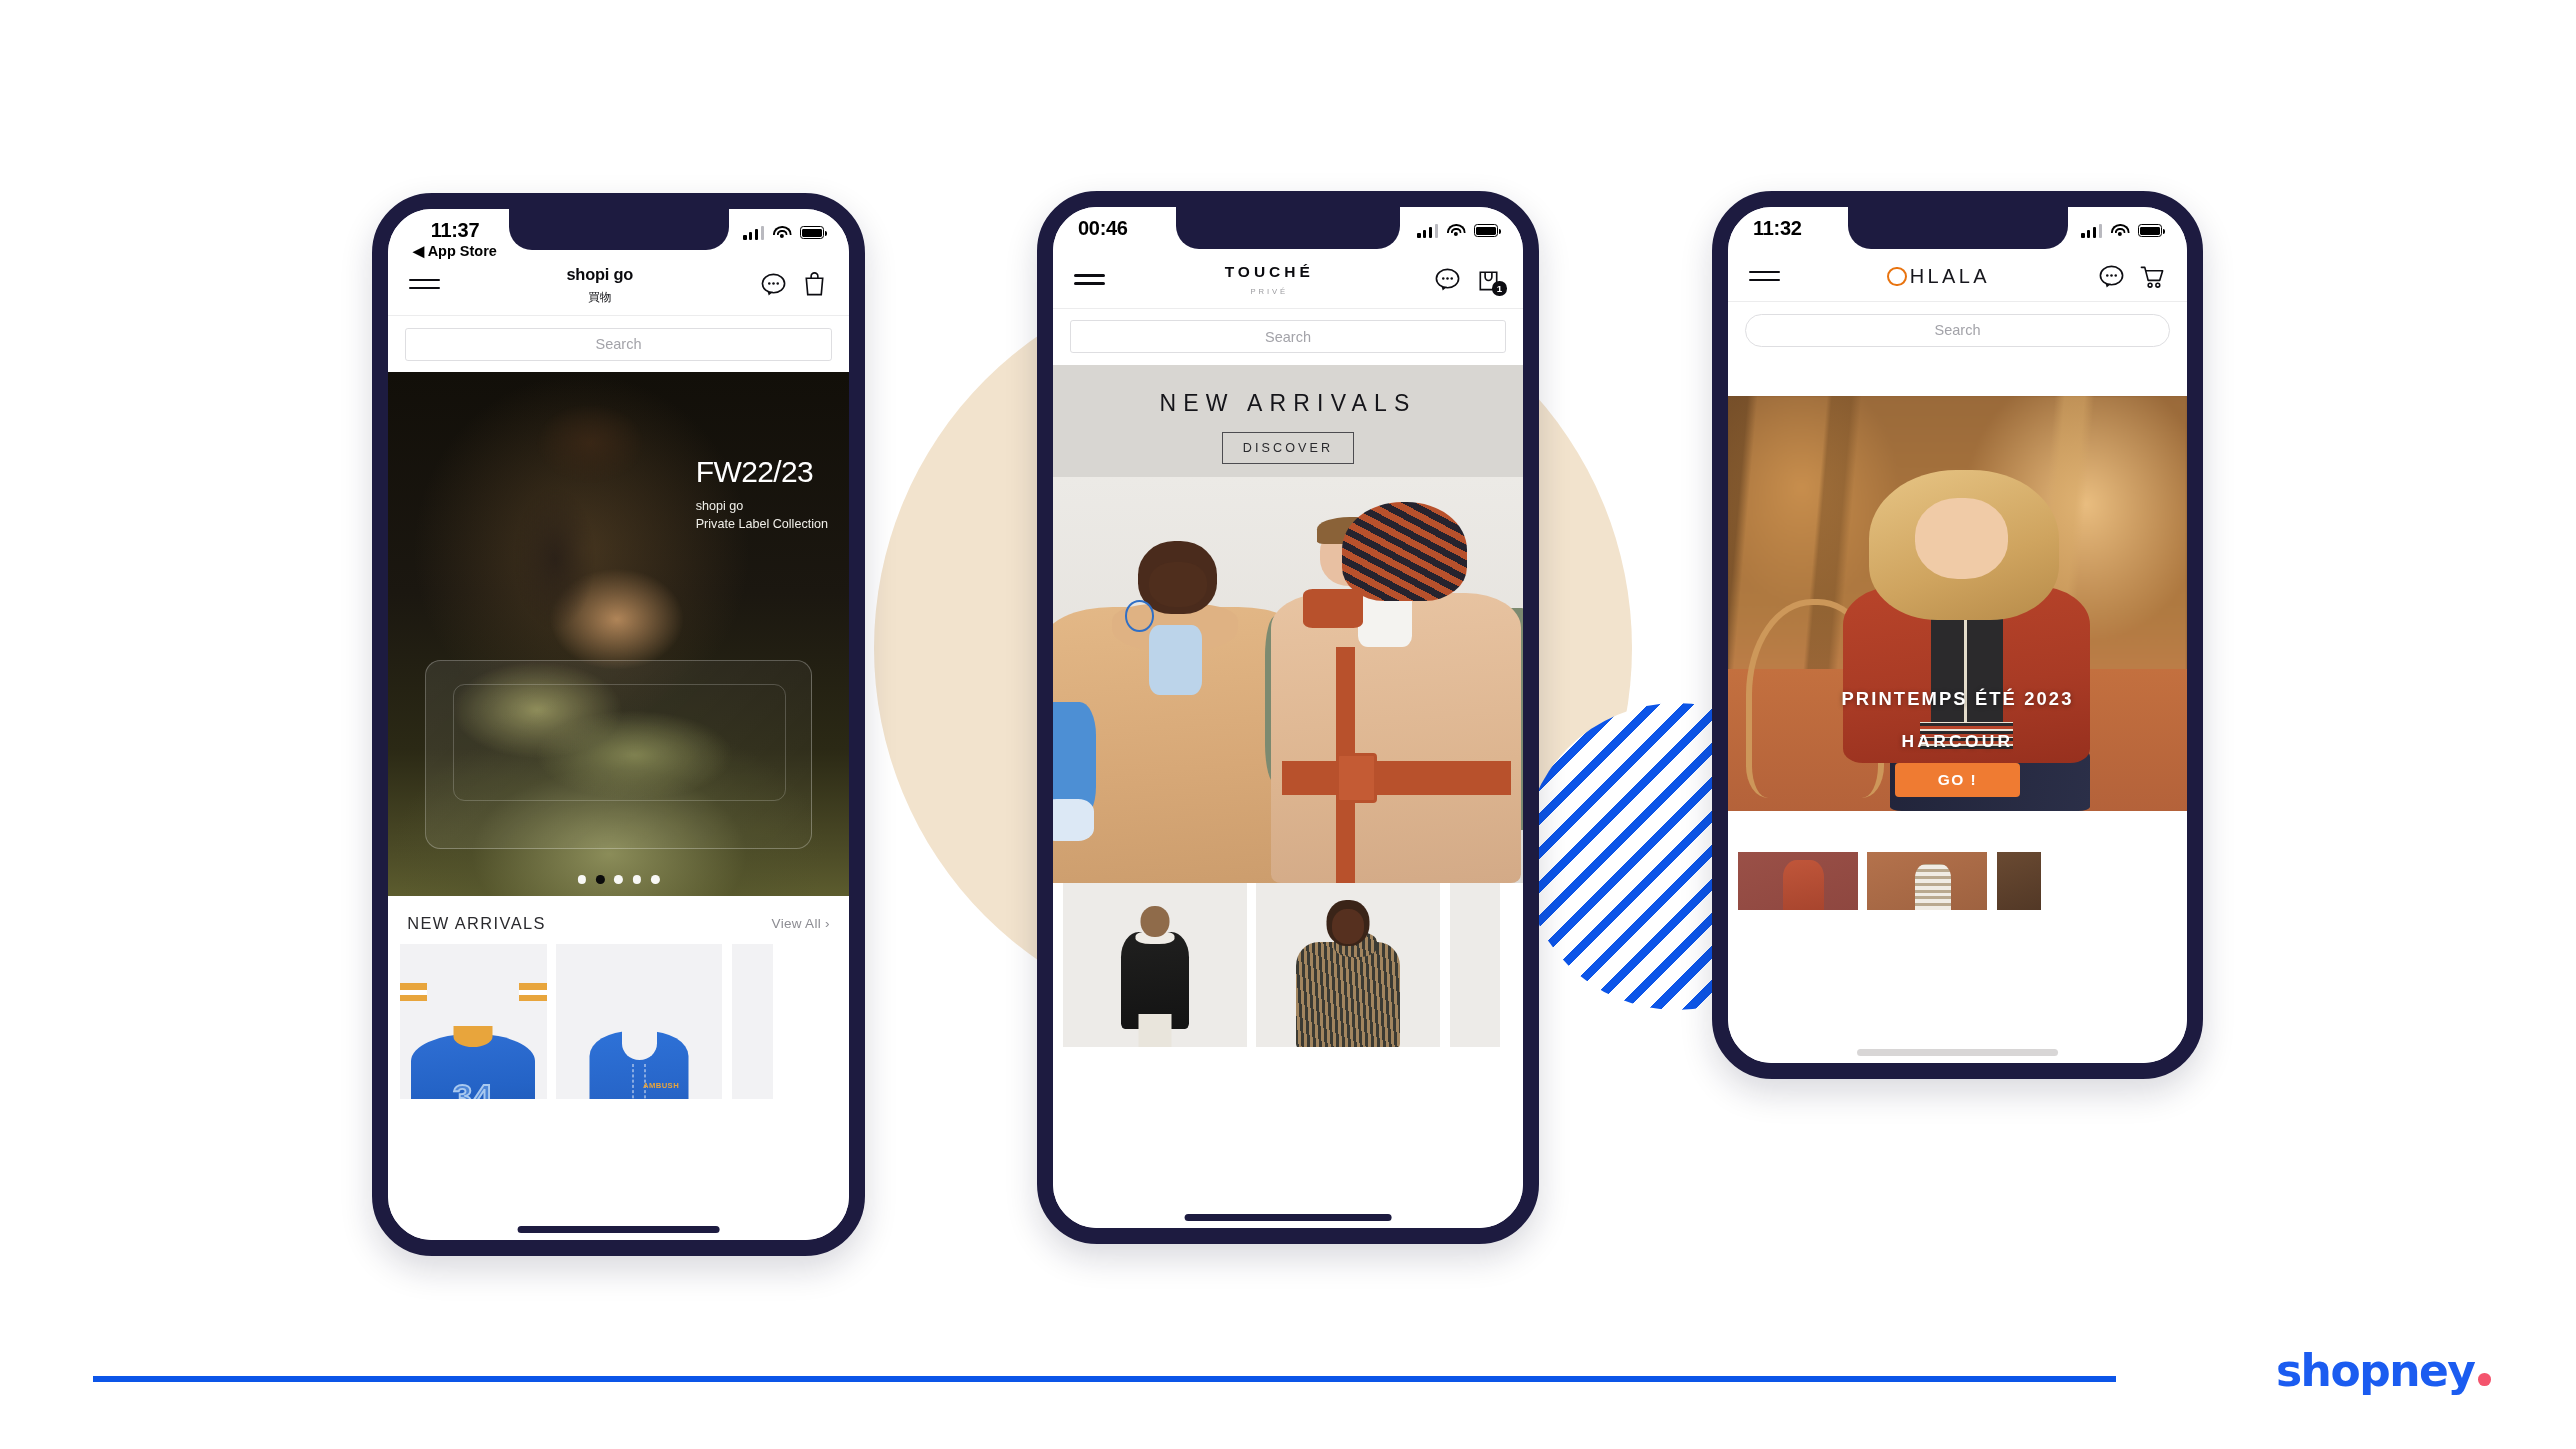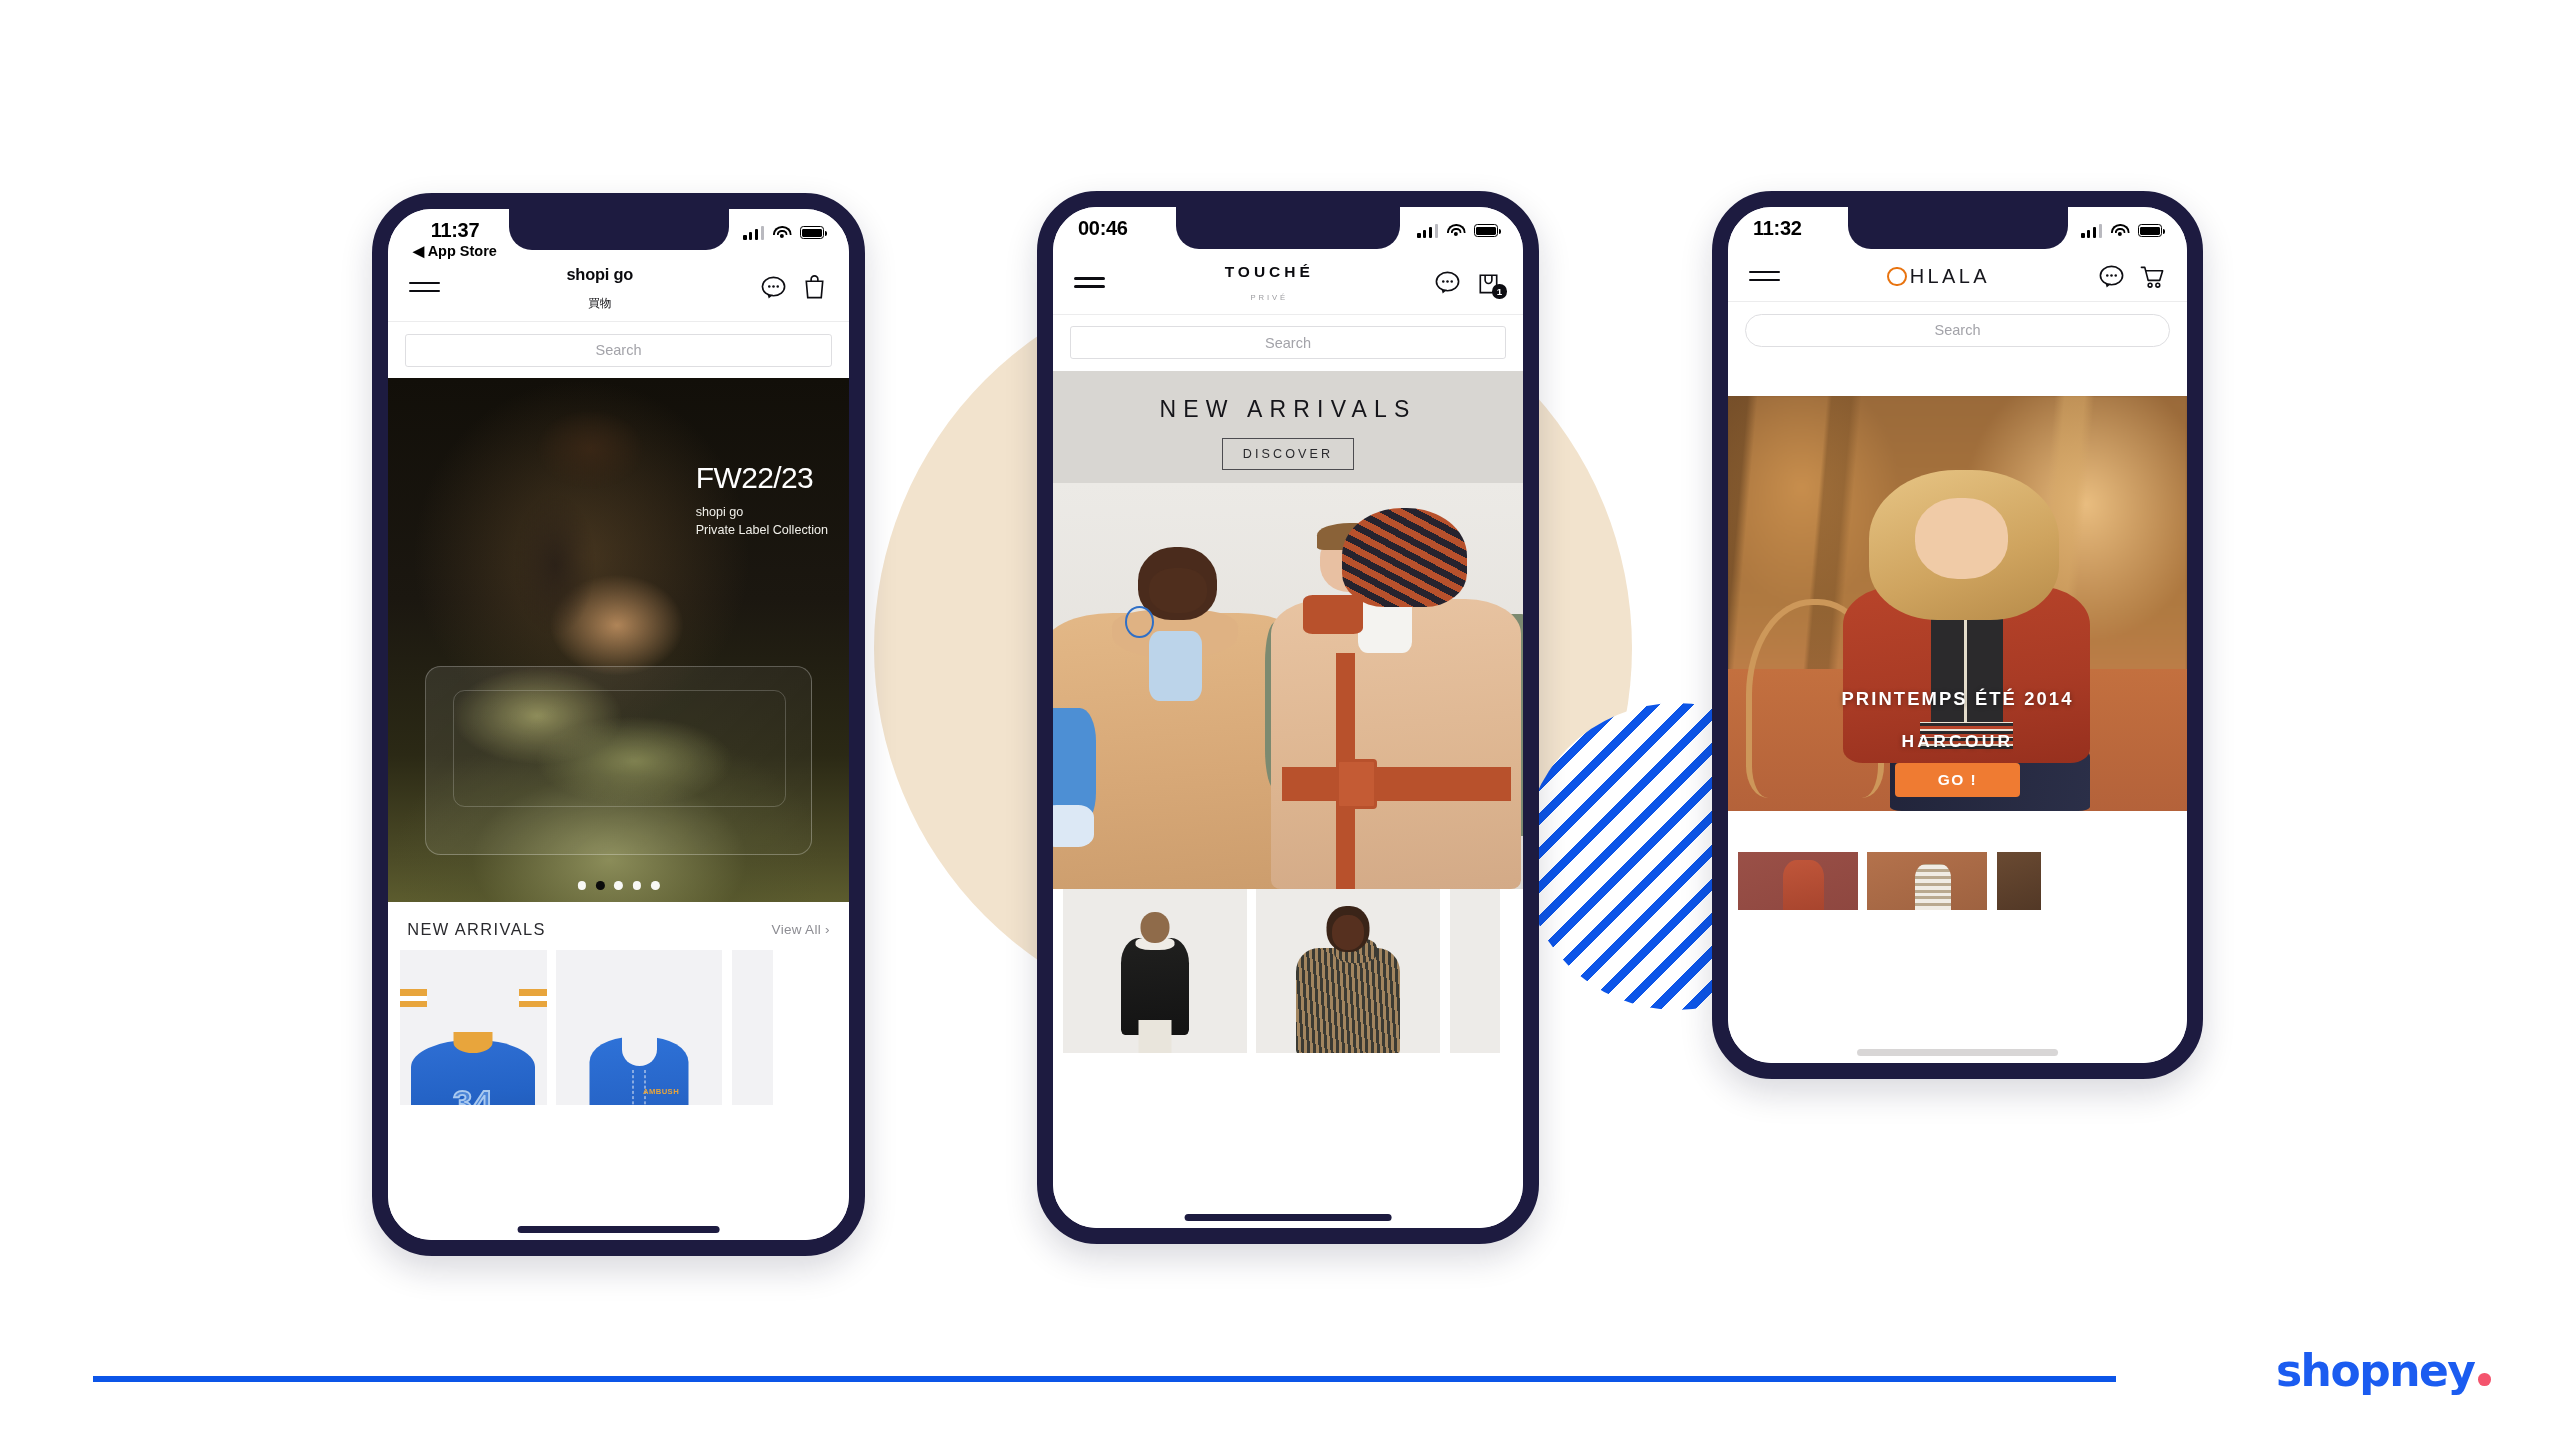--- a/index.html
+++ b/index.html
@@ -77,21 +77,21 @@
     border-bottom: 1px solid #ececed;
     background:#fff;
   }
   .hamburger { width:31px; display:flex; flex-direction:column; gap:5.8px; cursor:pointer; }
   .hamburger i { display:block; height:2.3px; background:#0d0d12; border-radius:1.9px; }
   .hamburger i:nth-child(1){ width:100%; }
   .hamburger i:nth-child(2){ width:100%; }
   .brand { text-align:center; flex:1; }
   .brand-main { font-size:16.4px; font-weight:800; color:#0a0a0e; letter-spacing:-0.2px; line-height:1.15; }
   .brand-main.wide { font-weight:700; letter-spacing:4px; font-size:15.5px; }
-  .brand-sub { font-size:11.6px; color:#0a0a0e; margin-top:13px; line-height:1.1; }
+  .brand-sub { font-size:11.6px; color:#0a0a0e; margin-top:7px; line-height:1.1; }
   .brand-sub.tiny { font-size:7.7px; letter-spacing:2.9px; color:#9b9b9f; }
   .brand-ohlala { display:flex; align-items:center; justify-content:center; gap:2.9px; }
   .ohlala-o { width:19.3px; height:19.3px; border:2.2px solid #e8730f; border-radius:50%; display:inline-block; }
   .ohlala-txt { font-size:20px; letter-spacing:3.4px; color:#16161c; font-weight:400; }
   .ab-actions { display:flex; align-items:center; gap:14.5px; }
   .icn { width:27px; height:27px; position:relative; cursor:pointer; }
   .icn svg { width:100%; height:100%; display:block; }
   .cart-badge {
     position:absolute; right:-4.8px; bottom:-2.9px;
     width:14.5px; height:14.5px; border-radius:50%;
@@ -599,21 +599,21 @@
         <div class="h3-model">
           <div class="legs"></div>
             <div class="jacket"></div>
             <div class="inner"></div>
           <div class="zipline"></div>
             <div class="belt"></div>
           <div class="hair"></div>
             <div class="face"></div>
         </div>
         <div class="hero3-text">
-          <div class="h3-t1">PRINTEMPS ÉTÉ 2014</div>
+          <div class="h3-t1">PRINTEMPS ÉTÉ 2023</div>
           <div class="h3-t2">HARCOUR</div>
           <div><button class="h3-go">GO !</button></div>
         </div>
       </div>
 
       <div style="height:41px; background:#fff;"></div>
 
       <div class="p3row">
         <div class="p3card p3a"></div>
         <div class="p3card p3b"></div>

